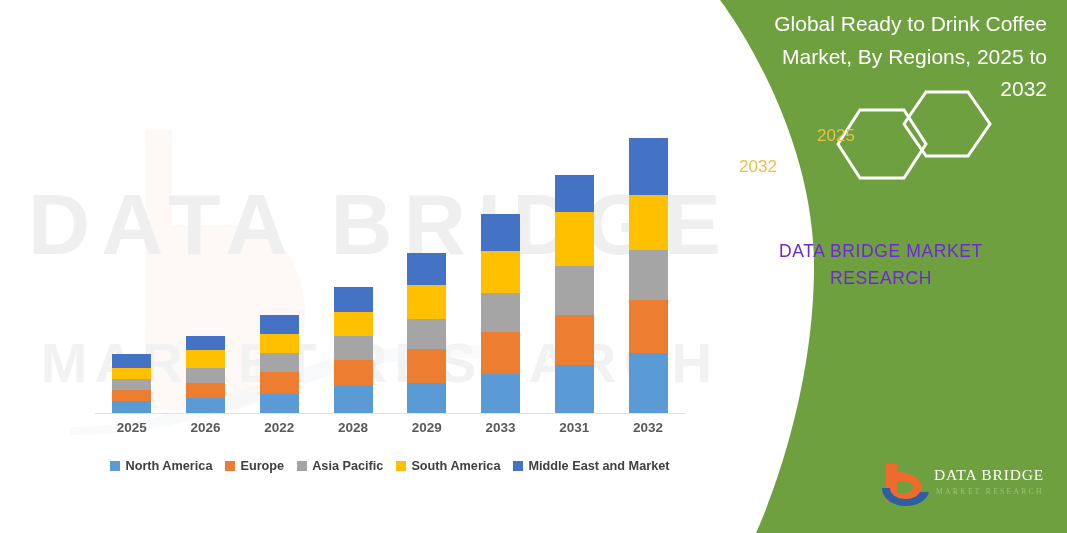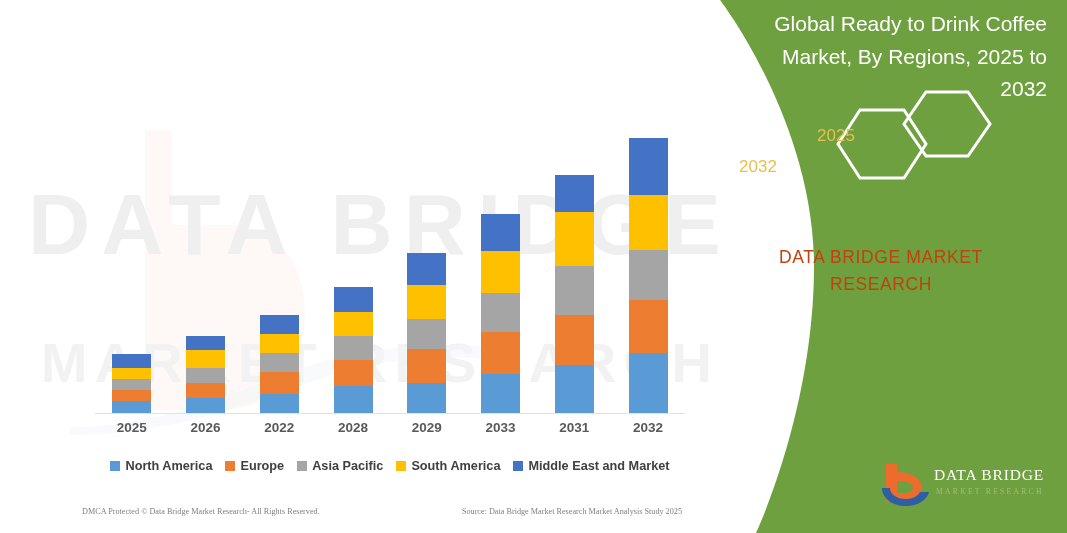--- a/index.html
+++ b/index.html
@@ -104,22 +104,22 @@
     font-size:21px;line-height:1.55;font-weight:400;
   }
   #hexes{position:absolute;left:130px;top:88px;width:240px;height:120px;}
   .hex-year{
     position:absolute;color:#E8C04A;font-size:17px;font-weight:400;
     text-align:center;
   }
   #hex-2025-label{left:120px;top:126px;width:60px;}
   #hex-2032-label{left:42px;top:157px;width:60px;}
   #brand-text{
-    position:absolute;left:40px;top:244px;width:310px;
-    text-align:center;color:#c2410c;
+    position:absolute;left:40px;top:238px;width:310px;
+    text-align:center;color:#6d28d9;
     font-size:17.5px;line-height:1.55;letter-spacing:.035em;
   }
   #logo{position:absolute;left:880px;top:460px;width:180px;height:48px;}
   #logo-mark{position:absolute;left:0;top:2px;}
   #logo-title{
     position:absolute;left:54px;top:6px;
     color:#ffffff;font-size:15.5px;letter-spacing:.055em;
     font-family:"Liberation Serif", serif;
   }
   #logo-sub{
@@ -254,24 +254,20 @@
       <div class="leg-item">
         <span class="leg-swatch" style="background: rgb(255, 192, 0);"></span>
         <span class="leg-label">South America</span>
       </div>
       <div class="leg-item">
         <span class="leg-swatch" style="background: rgb(68, 114, 196);"></span>
         <span class="leg-label">Middle East and Market</span>
       </div>
     </div>
 
-  <div id="footer">
-    <span>DMCA Protected © Data Bridge Market Research-  All Rights Reserved.</span>
-    <span>Source: Data Bridge Market Research  Market Analysis Study 2025</span>
-  </div>
 </div>
 
 <div id="green-panel">
   <svg id="green-shape" width="381" height="533" viewBox="0 0 381 533">
     <path d="M34 0 L381 0 L381 533 L70 533 C70 533 128 410 128 266 C128 122 34 0 34 0 Z" fill="#6FA03F"></path>
   </svg>
 
   <div id="green-content">
     <div id="panel-title">Global Ready to Drink Coffee Market, By Regions, 2025 to 2032</div>
 

